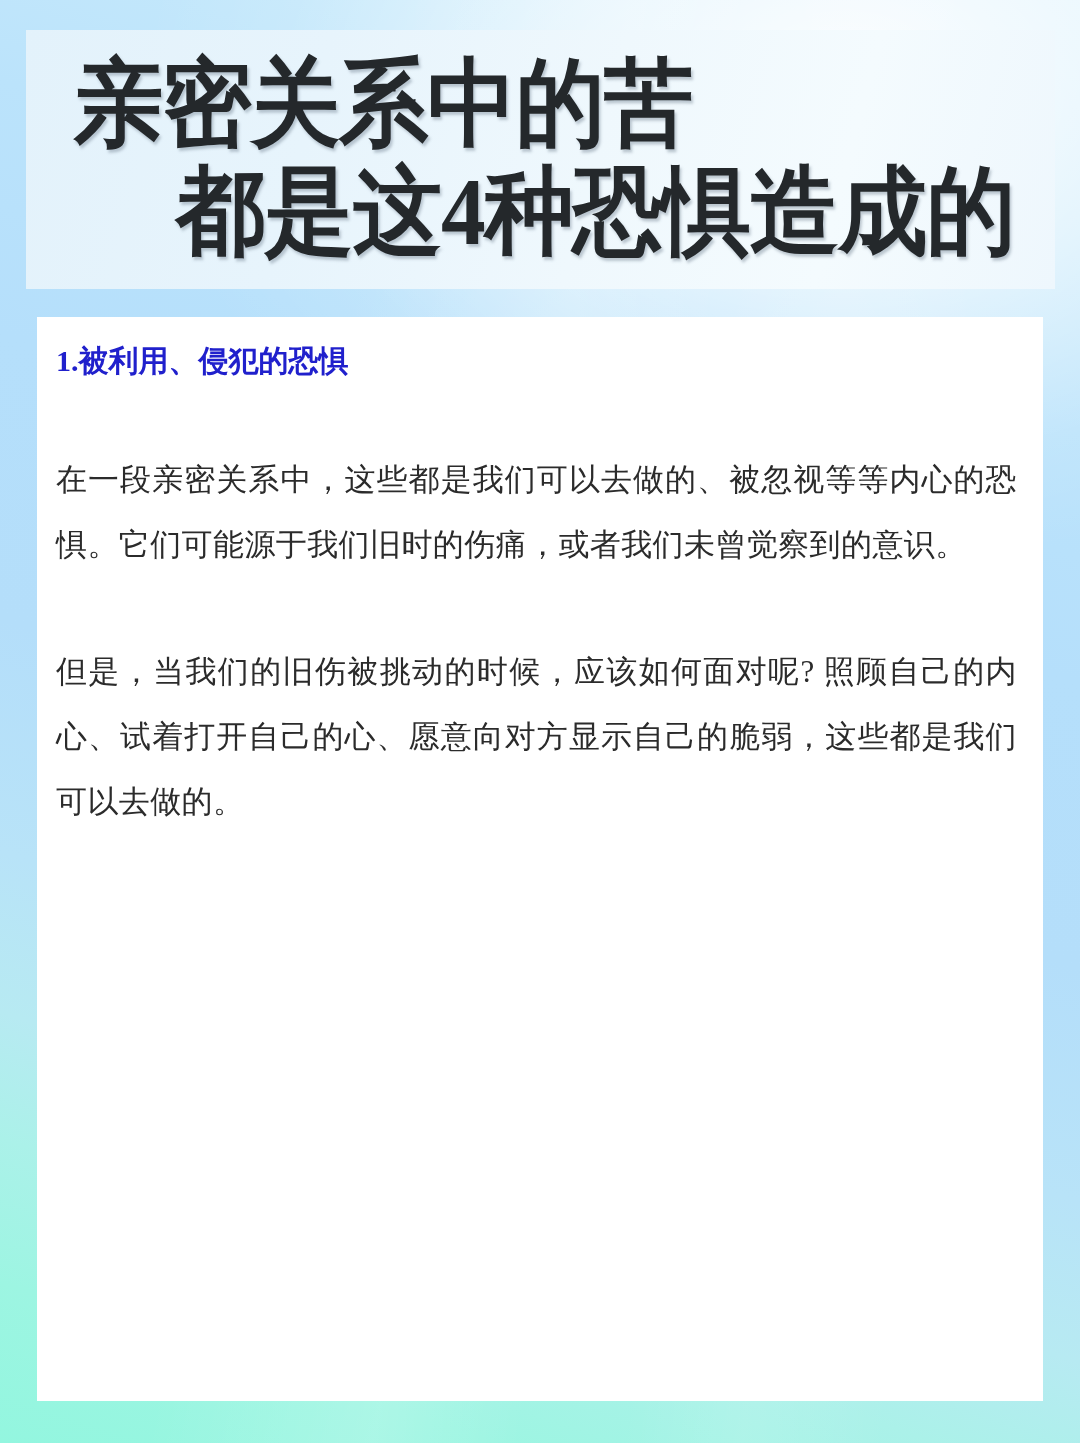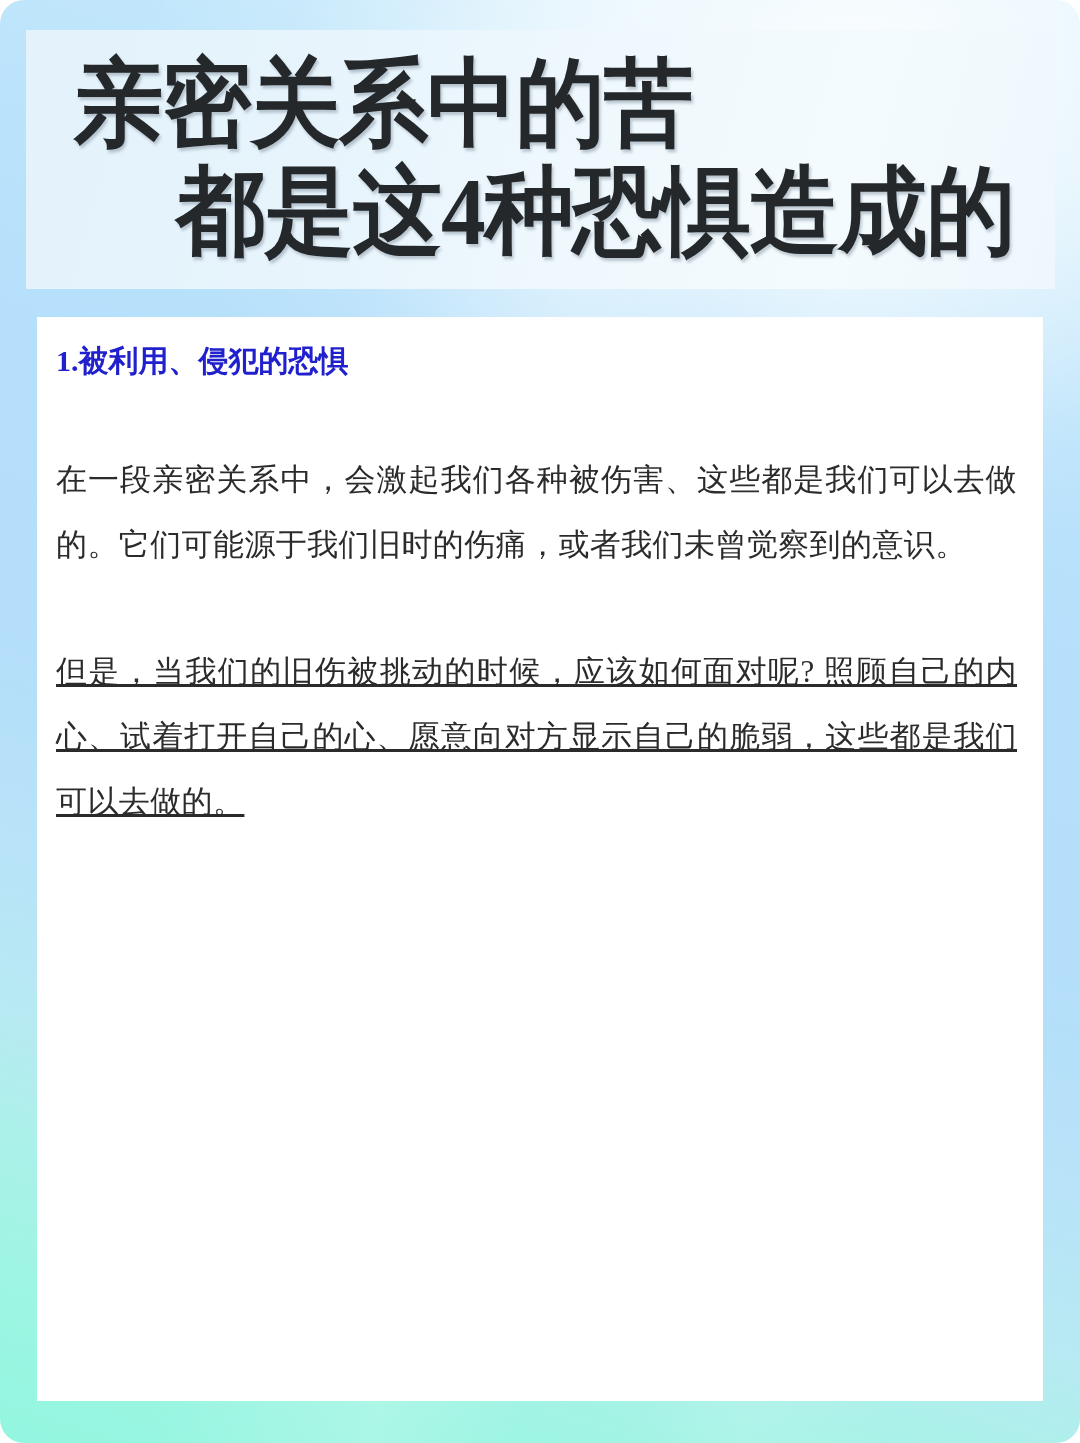--- a/index.html
+++ b/index.html
@@ -31,21 +31,20 @@
           #9df5e2 9%,
           #abf1e9 17%,
           #b7eaf2 24%,
           #b8e3f8 33%,
           #b4defa 46%,
           #b5dffb 62%,
           #bbe3fb 76%,
           #c6e9fb 88%,
           #d4effd 100%);
     overflow: hidden;
-    border-radius: 24px;
   }
 
   
   .poster::after {
     content: "";
     position: absolute;
     inset: 0;
     pointer-events: none;
     background:
       linear-gradient(100deg,
@@ -133,37 +132,36 @@
     font-family: "Liberation Serif", "DejaVu Serif", serif;
     font-size: 31px;
     line-height: 65px;
     color: #2b2b2b;
     text-align: justify;
     text-justify: inter-character;
     letter-spacing: 0.4px;
   }
   .para:last-child {
     margin-bottom: 0;
-    text-decoration: underline;
   }
 </style>
 </head>
 <body>
 
 <div class="poster">
 
   <div class="title-panel">
     <div class="title-line title-line-1">亲密关系中的苦</div>
     <div class="title-line title-line-2">都是这4种恐惧造成的</div>
   </div>
 
   <div class="content-panel">
 
     <div class="section-heading">1.被利用、侵犯的恐惧</div>
 
     <div class="body-block">
-      <p class="para">在一段亲密关系中，会激起我们各种被伤害、这些都是我们可以去做的。它们可能源于我们旧时的伤痛，或者我们未曾觉察到的意识。</p>
+      <p class="para">在一段亲密关系中，这些都是我们可以去做的、被忽视等等内心的恐惧。它们可能源于我们旧时的伤痛，或者我们未曾觉察到的意识。</p>
       <p class="para">但是，当我们的旧伤被挑动的时候，应该如何面对呢? 照顾自己的内心、试着打开自己的心、愿意向对方显示自己的脆弱，这些都是我们可以去做的。</p>
     </div>
 
   </div>
 
 </div>
 
 </body></html>

